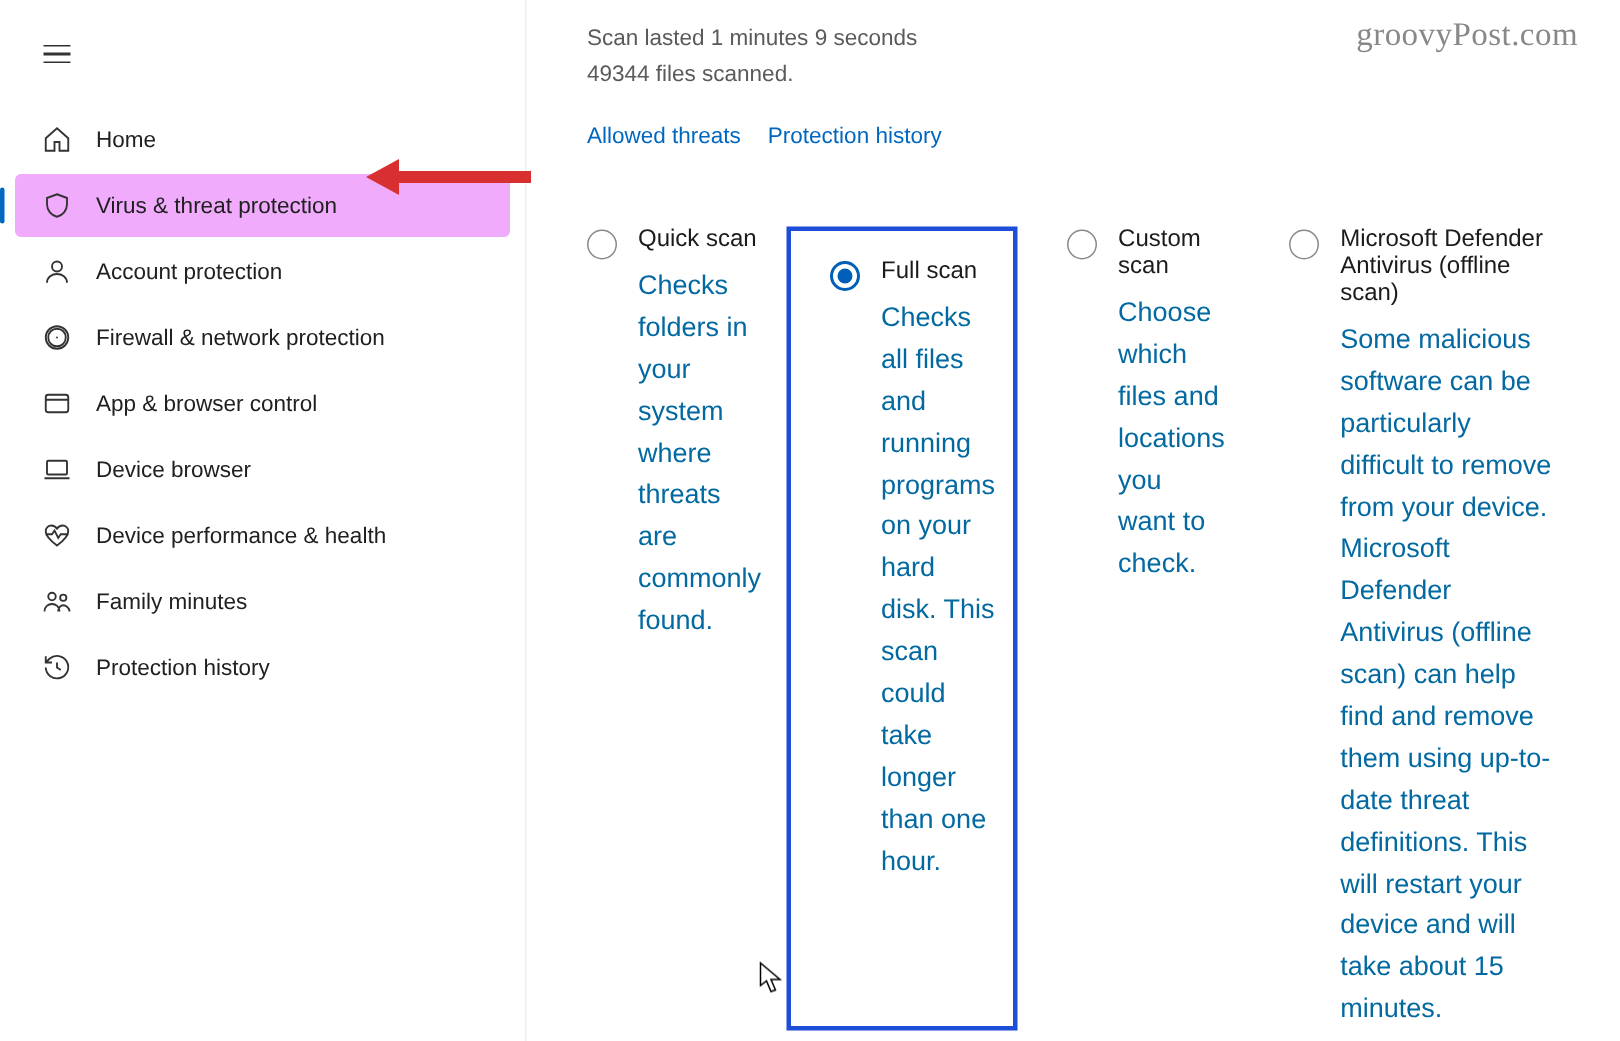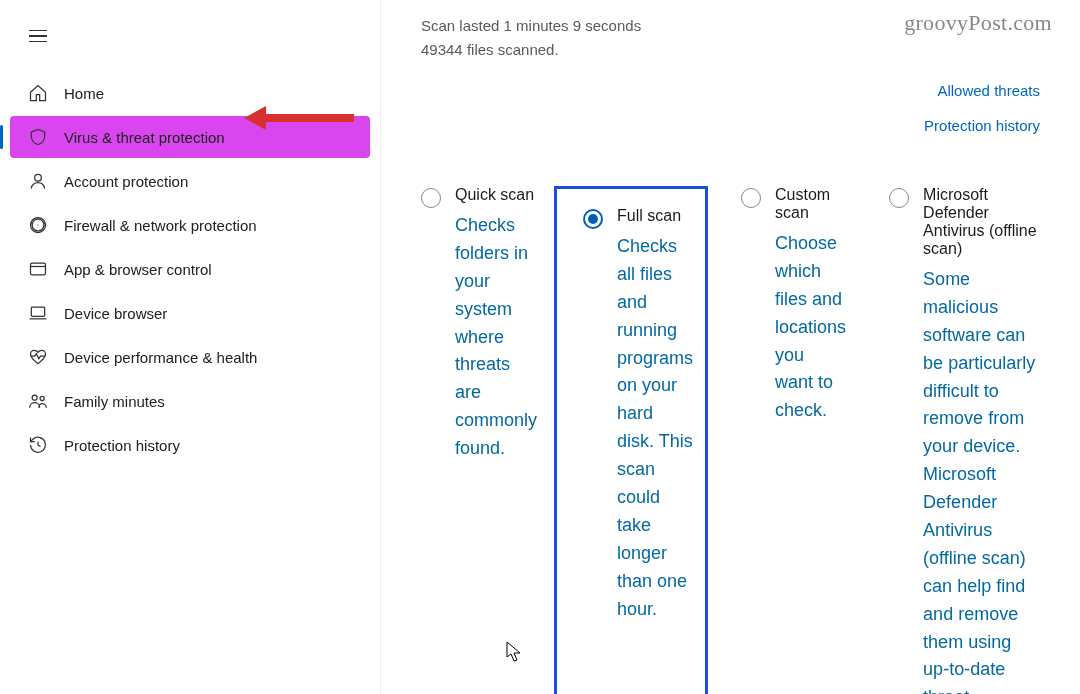--- a/index.html
+++ b/index.html
@@ -7,21 +7,21 @@
       font-family: "Segoe UI", Tahoma, sans-serif;
       background: #fff;
       width: 1080px;
       height: 694px;
       overflow: hidden;
       position: relative;
       color: #202020;
     }
     .app { display: flex; height: 100%; }
     .sidebar {
-      width: 381px;
+      width: 351px;
       padding: 18px 10px 10px 10px;
       border-right: 1px solid #eee;
       background: #fff;
       flex-shrink: 0;
     }
     .hamburger {
       width: 36px; height: 36px;
       display: flex; flex-direction: column;
       justify-content: center; align-items: center;
       gap: 4px; cursor: pointer;
@@ -38,32 +38,32 @@
       font-size: 15px; color: #202020;
       position: relative;
     }
     .nav-item .icon {
       width: 20px; height: 20px; margin-right: 16px;
       display: flex; align-items: center; justify-content: center;
       color: #333;
     }
     .nav-item .icon svg { width: 20px; height: 20px; stroke: currentColor; }
     .nav-item.active {
-      background: #d946ef;
+      background: #f0abfc;
     }
     .nav-item.active::before {
       content: ""; position: absolute; left: -10px; top: 9px;
       width: 3px; height: 24px; background: #0067C0; border-radius: 2px;
     }
     .content {
       flex: 1; padding: 14px 40px 16px 40px;
       overflow-y: auto;
     }
     .scan-meta { color: #5a5a5a; font-size: 15px; line-height: 1.6; }
-    .links { margin-top: 20px; display: flex; flex-direction: column; gap: 18px; align-items: flex-end; }
+    .links { margin-top: 20px; display: flex; gap: 18px; align-items: flex-end; }
     .link { color: #0067C0; font-size: 15px; cursor: pointer; width: fit-content; }
     .options { margin-top: 52px; display: flex; flex-direction: row; gap: 43px; }
     .option { display: flex; gap: 14px; }
     .radio {
       width: 20px; height: 20px; border: 1.5px solid #888; border-radius: 50%;
       flex-shrink: 0; margin-top: 2px; cursor: pointer; position: relative;
     }
     .radio.checked { border: 2px solid #005FB8; }
     .radio.checked::after {
       content: ""; position: absolute; left: 3px; top: 3px;

